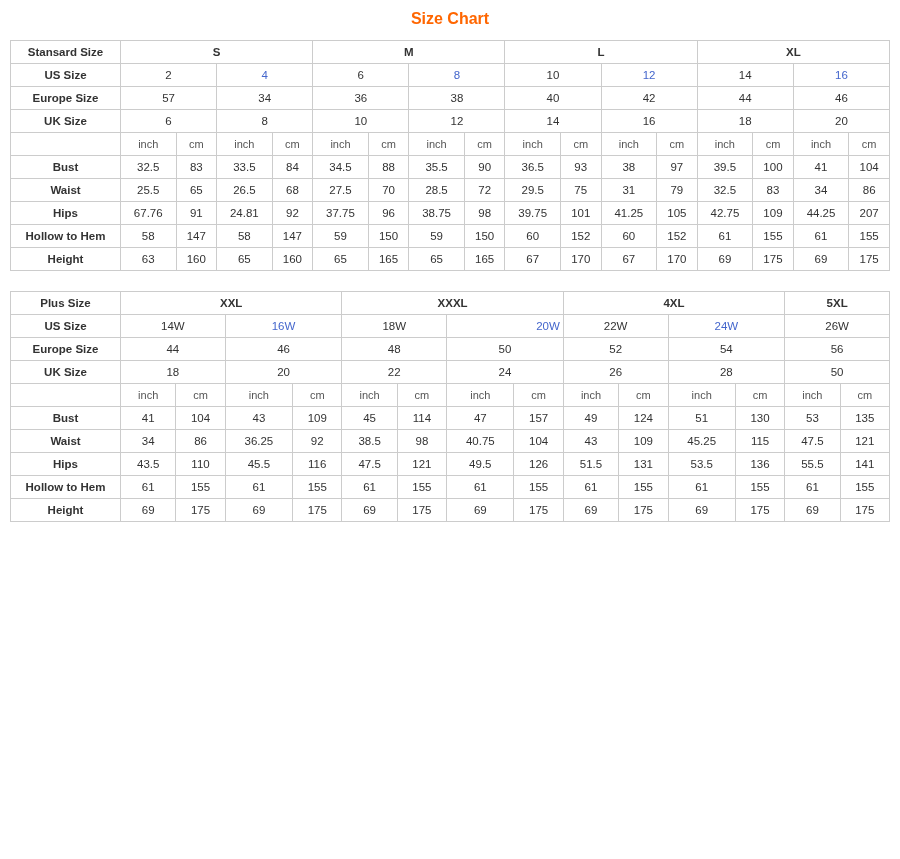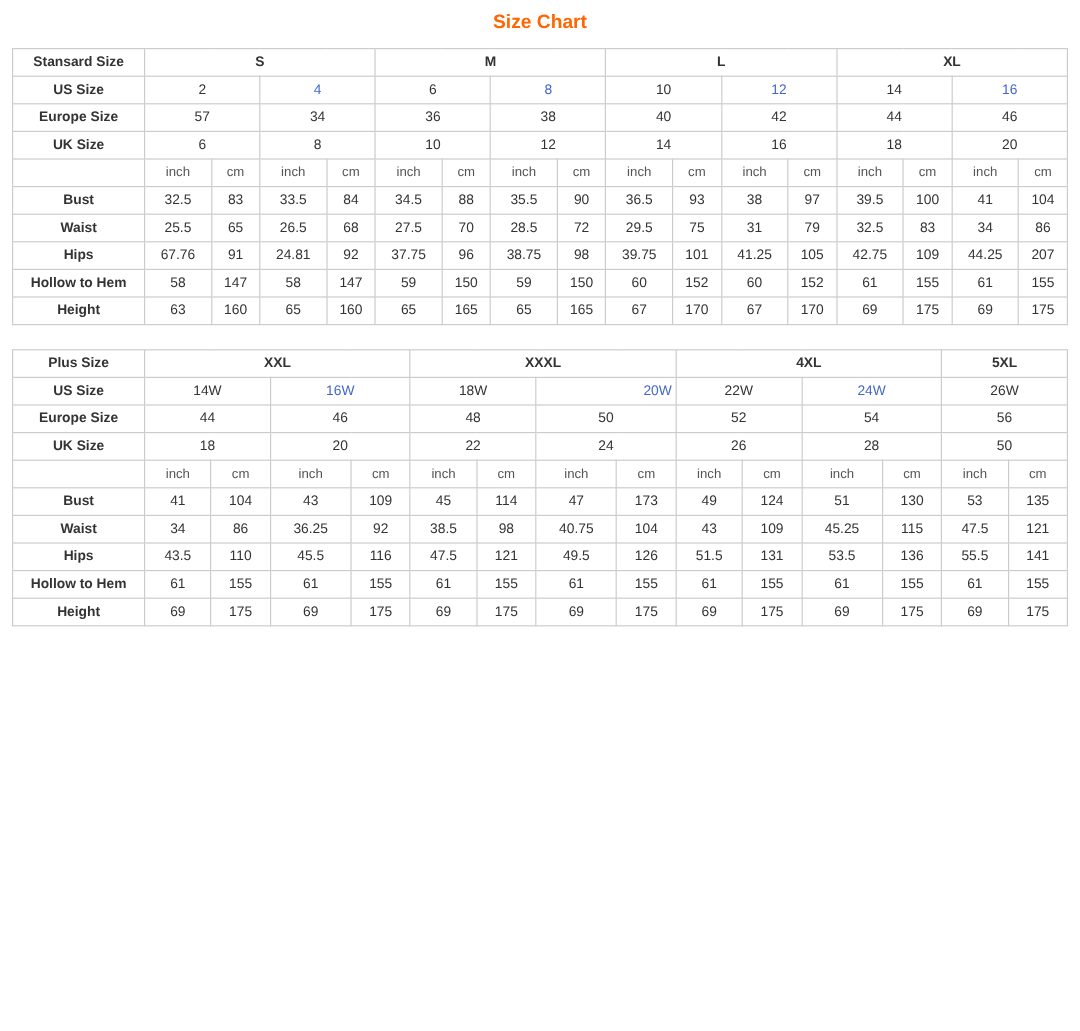--- a/index.html
+++ b/index.html
@@ -275,21 +275,21 @@
         </tr>
         <tr>
           <td class="row-header">Bust</td>
           <td>41</td>
           <td>104</td>
           <td>43</td>
           <td>109</td>
           <td>45</td>
           <td>114</td>
           <td>47</td>
-          <td>173</td>
+          <td>157</td>
           <td>49</td>
           <td>124</td>
           <td>51</td>
           <td>130</td>
           <td>53</td>
           <td>135</td>
         </tr>
         <tr>
           <td class="row-header">Waist</td>
           <td>34</td>

